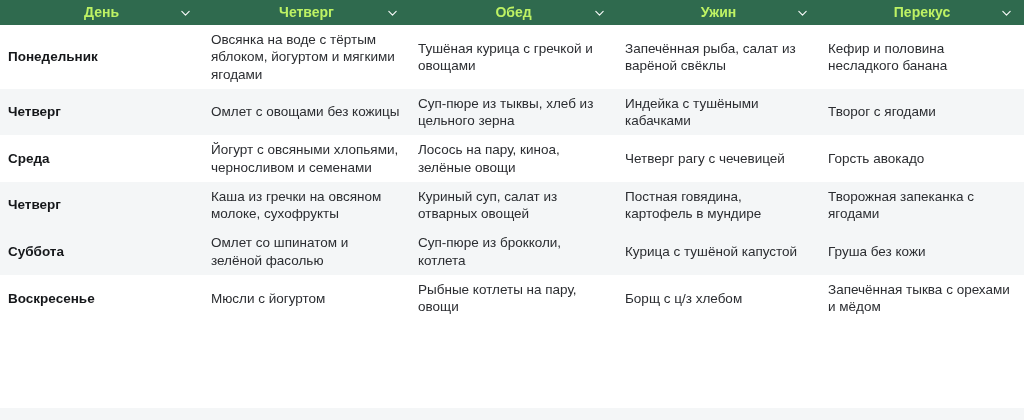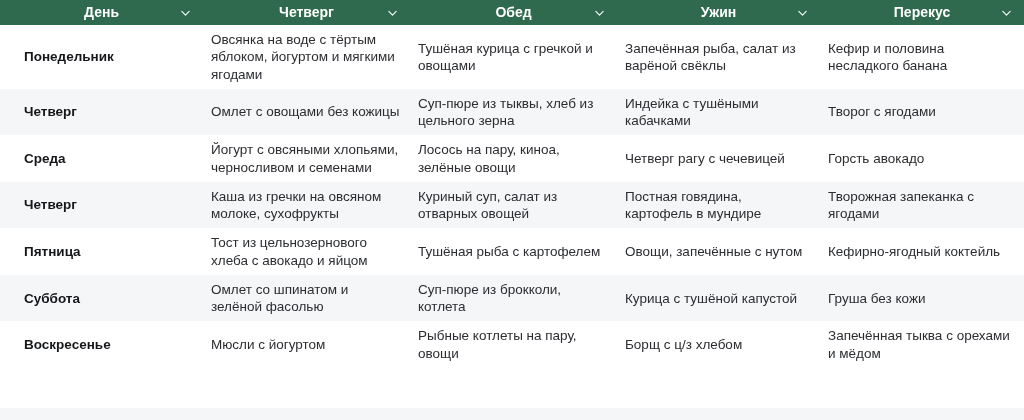--- a/index.html
+++ b/index.html
@@ -31,21 +31,21 @@
     font-size: 13.5px;
   }
 
   
   thead tr.head-row {
     background: #2f6a4e;
     height: 25px;
   }
   thead th {
     background: #2f6a4e;
-    color: #ffffff;
+    color: #bef264;
     font-size: 14px;
     font-weight: bold;
     text-align: center;
     padding: 0;
     height: 25px;
     vertical-align: middle;
     position: relative;
     border: none;
     white-space: nowrap;
   }
@@ -82,21 +82,21 @@
     font-size: 13.5px;
     color: #2b2d31;
   }
   tbody tr.row-even { background: #ffffff; }
   tbody tr.row-odd  { background: #f4f6f7; }
 
   td.col-day {
     font-weight: bold;
     color: #15171a;
     font-size: 13.5px;
-    padding-left: 24px;
+    padding-left: 8px;
     white-space: nowrap;
   }
 
   
   col.c-day   { width: 203px; }
   col.c-br    { width: 207px; }
   col.c-lu    { width: 207px; }
   col.c-di    { width: 203px; }
   col.c-sn    { width: 204px; }
 
@@ -197,27 +197,20 @@
         <td>Четверг рагу с чечевицей</td>
         <td>Горсть авокадо</td>
       </tr>
       <tr class="row-odd">
         <td class="col-day">Четверг</td>
         <td>Каша из гречки на овсяном молоке, сухофрукты</td>
         <td>Куриный суп, салат из отварных овощей</td>
         <td>Постная говядина, картофель в мундире</td>
         <td>Творожная запеканка с ягодами</td>
       </tr>
-      <tr class="row-even">
-        <td class="col-day">Пятница</td>
-        <td>Тост из цельнозернового хлеба с авокадо и яйцом</td>
-        <td>Тушёная рыба с картофелем</td>
-        <td>Овощи, запечённые с нутом</td>
-        <td>Кефирно-ягодный коктейль</td>
-      </tr>
       <tr class="row-odd">
         <td class="col-day">Суббота</td>
         <td>Омлет со шпинатом и зелёной фасолью</td>
         <td>Суп-пюре из брокколи, котлета</td>
         <td>Курица с тушёной капустой</td>
         <td>Груша без кожи</td>
       </tr>
       <tr class="row-even">
         <td class="col-day">Воскресенье</td>
         <td>Мюсли с йогуртом</td>

